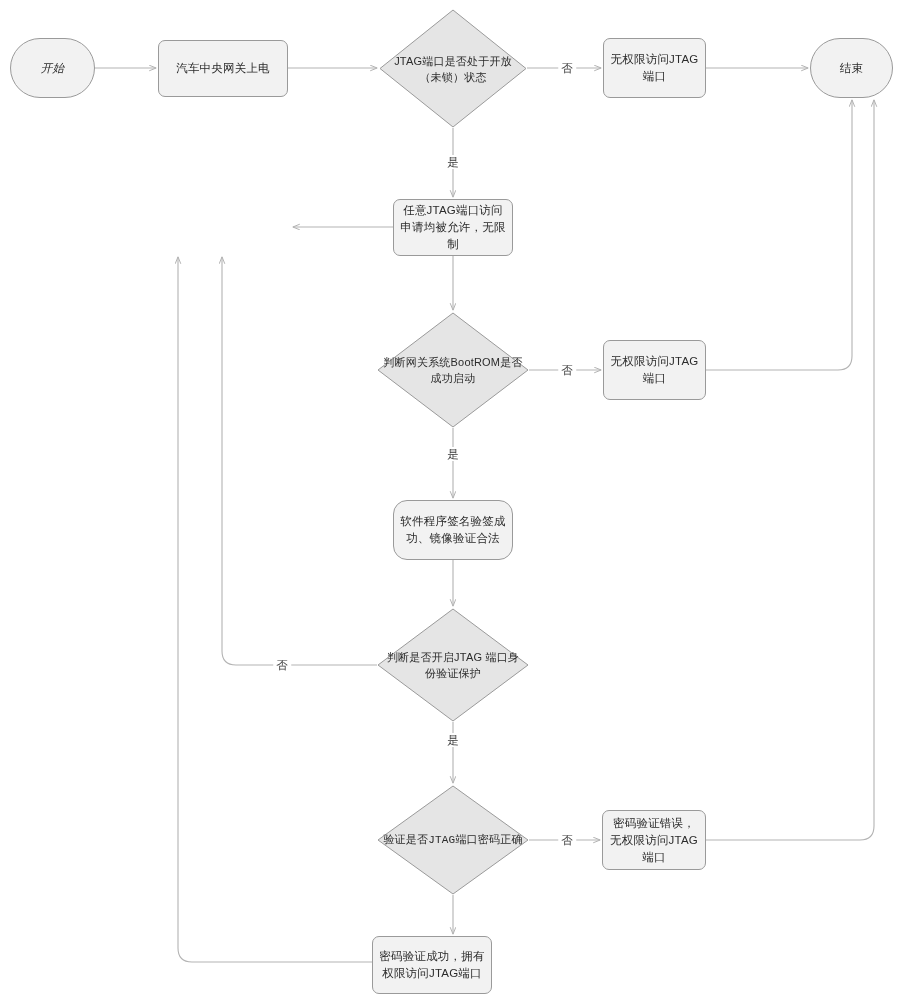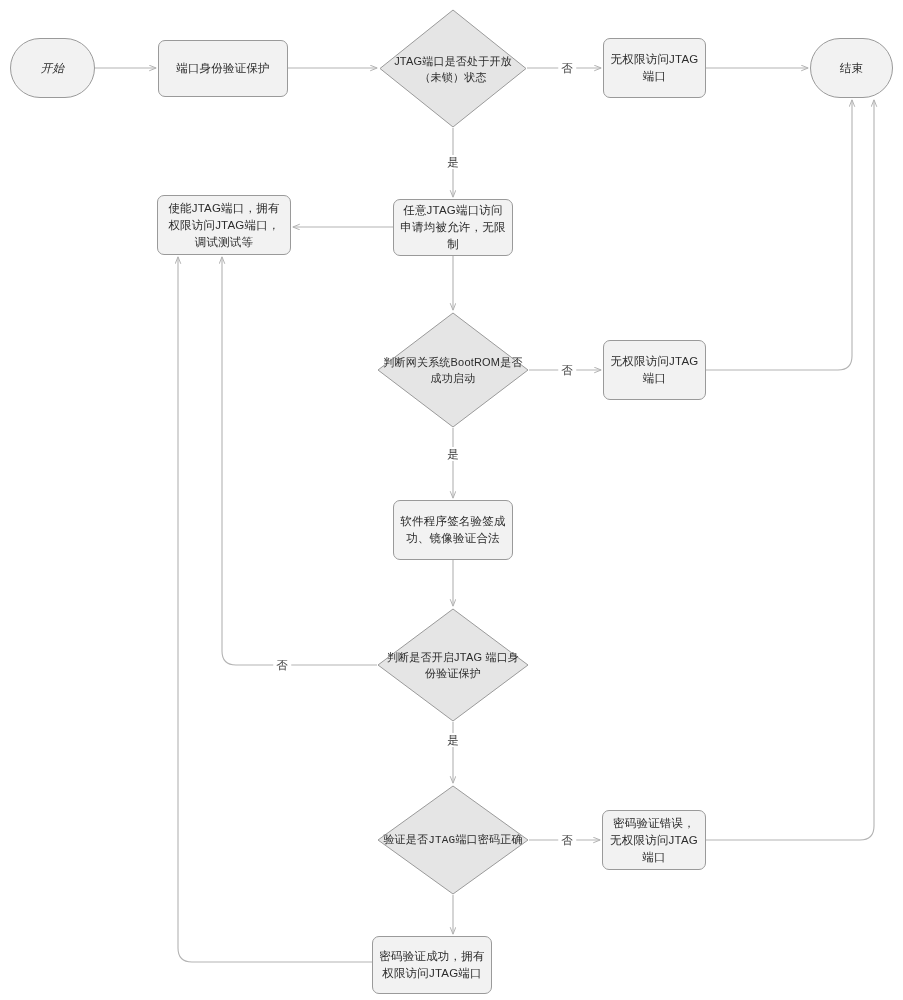--- a/index.html
+++ b/index.html
@@ -128,58 +128,55 @@
 
       <path d="M393,962 L192,962 Q178,962 178,948 L178,257"></path>
     </g>
   </svg>
 
   <div class="node shape-terminal" style="left:10px;top:38px;width:85px;height:60px;font-style:italic;">
     <span class="label">开始</span>
   </div>
 
   <div class="node shape-process" style="left:158px;top:40px;width:130px;height:57px;">
-    <span class="label">端口身份验证保护</span>
+    <span class="label">汽车中央网关上电</span>
   </div>
 
   <div class="node shape-decision" style="left:379px;top:9px;width:148px;height:119px;">
     <svg class="dia-svg" viewBox="0 0 148 119" preserveAspectRatio="none">
       <polygon points="74,1 147,59.5 74,118 1,59.5" fill="#e5e5e5" stroke="#9a9a9a" stroke-width="1"></polygon>
     </svg>
     <span class="label">JTAG端口是否处于开放（未锁）状态</span>
   </div>
 
   <div class="node shape-process" style="left:603px;top:38px;width:103px;height:60px;">
     <span class="label">无权限访问JTAG端口</span>
   </div>
 
   <div class="node shape-terminal" style="left:810px;top:38px;width:83px;height:60px;">
     <span class="label">结束</span>
   </div>
 
-  <div class="node shape-process" style="left:157px;top:195px;width:134px;height:60px;">
-    <span class="label">使能JTAG端口，拥有权限访问JTAG端口，调试测试等</span>
-  </div>
 
   <div class="node shape-process" style="left:393px;top:199px;width:120px;height:57px;">
     <span class="label">任意JTAG端口访问申请均被允许，无限制</span>
   </div>
 
   <div class="node shape-decision" style="left:377px;top:312px;width:152px;height:116px;">
     <svg class="dia-svg" viewBox="0 0 152 116" preserveAspectRatio="none">
       <polygon points="76,1 151,58 76,115 1,58" fill="#e5e5e5" stroke="#9a9a9a" stroke-width="1"></polygon>
     </svg>
     <span class="label">判断网关系统BootROM是否成功启动</span>
   </div>
 
   <div class="node shape-process" style="left:603px;top:340px;width:103px;height:60px;">
     <span class="label">无权限访问JTAG端口</span>
   </div>
 
-  <div class="node shape-process" style="left:393px;top:500px;width:120px;height:60px;">
+  <div class="node shape-process" style="left:393px;top:500px;width:120px;height:60px;border-radius:14px;">
     <span class="label">软件程序签名验签成功、镜像验证合法</span>
   </div>
 
   <div class="node shape-decision" style="left:377px;top:608px;width:152px;height:114px;">
     <svg class="dia-svg" viewBox="0 0 152 114" preserveAspectRatio="none">
       <polygon points="76,1 151,57 76,113 1,57" fill="#e5e5e5" stroke="#9a9a9a" stroke-width="1"></polygon>
     </svg>
     <span class="label">判断是否开启JTAG 端口身份验证保护</span>
   </div>
 

